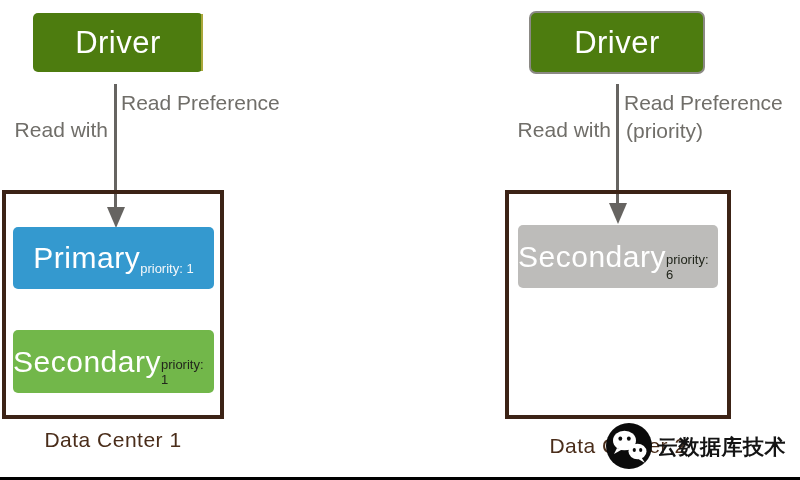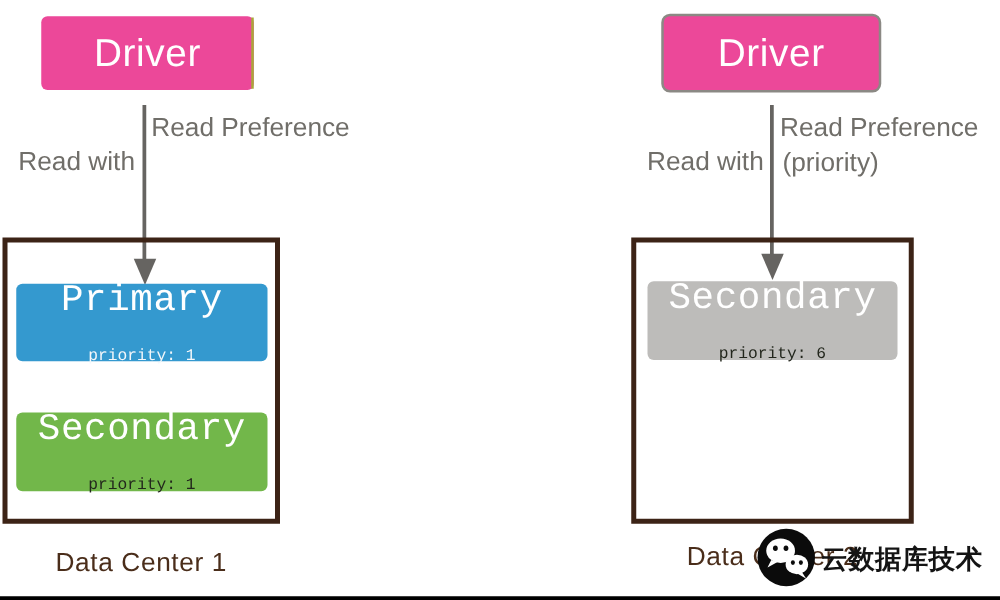--- a/index.html
+++ b/index.html
@@ -1,20 +1,20 @@
 <!DOCTYPE html>
 <html><head>
 <meta charset="utf-8">
 <style>
   html,body{margin:0;padding:0;background:#ffffff;}
   body{font-family:"Liberation Sans","DejaVu Sans",sans-serif;}
   .stage{position:relative;width:800px;height:480px;background:#ffffff;overflow:hidden;}
 
   
-  .driver{position:absolute;background:#ec4899;border-radius:5px;
+  .driver{position:absolute;background:#4d7c0f;border-radius:5px;
           display:flex;align-items:center;justify-content:center;
           color:#ffffff;font-size:31px;letter-spacing:0.5px;}
   .driver-left{left:33px;top:13px;width:170px;height:59px;}
   .driver-right{left:529px;top:11px;width:172px;height:59px;border:2px solid #8b8984;border-radius:7px;}
   .cursor-artifact{position:absolute;left:201px;top:14px;width:2px;height:57px;background:#a9a73a;}
 
   
   .anno{position:absolute;font-size:21px;color:#706e69;white-space:nowrap;line-height:23px;}
   .anno-right-align{text-align:right;margin-top:27px;}
 
@@ -22,22 +22,22 @@
   .arrow-line{position:absolute;width:3px;background:#666461;}
   .arrow-head{position:absolute;width:0;height:0;
               border-left:9px solid transparent;border-right:9px solid transparent;
               border-top:21px solid #666461;}
 
   
   .dc-box{position:absolute;border:4px solid #3c2316;box-sizing:border-box;background:transparent;}
   .dc-label{position:absolute;font-size:21px;color:#4a2d1a;text-align:center;letter-spacing:0.5px;}
 
   
-  .node{position:absolute;border-radius:5px;display:flex;flex-direction:column;
-        align-items:center;justify-content:center;font-family:Liberation Mono, monospace;}
+  .node{position:absolute;border-radius:5px;display:flex;flex-direction:row;
+        align-items:center;justify-content:center;}
   .node-name{font-size:30px;color:#ffffff;line-height:32px;letter-spacing:0.5px;}
   .node-priority{font-size:13px;line-height:15px;margin-top:20px;}
   .node-primary{left:13px;top:227px;width:201px;height:62px;background:#3499cf;}
   .node-secondary-green{left:13px;top:330px;width:201px;height:63px;background:#72b74a;}
   .node-secondary-gray{left:518px;top:225px;width:200px;height:63px;background:#bdbcba;}
   .priority-light{color:#f4f7fa;}
   .priority-dark{color:#22261c;}
 
   
   .wm-badge{position:absolute;left:606px;top:423px;width:46px;height:46px;
@@ -68,21 +68,21 @@
   <div class="node node-primary">
     <span class="node-name">Primary</span>
     <span class="node-priority priority-light">priority: 1</span>
   </div>
 
   <div class="node node-secondary-green">
     <span class="node-name">Secondary</span>
     <span class="node-priority priority-dark">priority: 1</span>
   </div>
 
-  <div class="dc-label" style="left:2px;top:428px;width:222px;margin-top:11px;">Data Center 1</div>
+  <div class="dc-label" style="left:2px;top:428px;width:222px;">Data Center 1</div>
 
   <div class="driver driver-right">
     <span>Driver</span>
   </div>
 
   <div class="anno anno-right-align" style="left:511px;top:91px;width:100px;">Read with</div>
   <div class="anno" style="left:624px;top:91px;">Read Preference</div>
   <div class="anno" style="left:626px;top:119px;">(priority)</div>
 
   <div class="arrow-line" style="left:616px;top:84px;height:122px;"></div>

